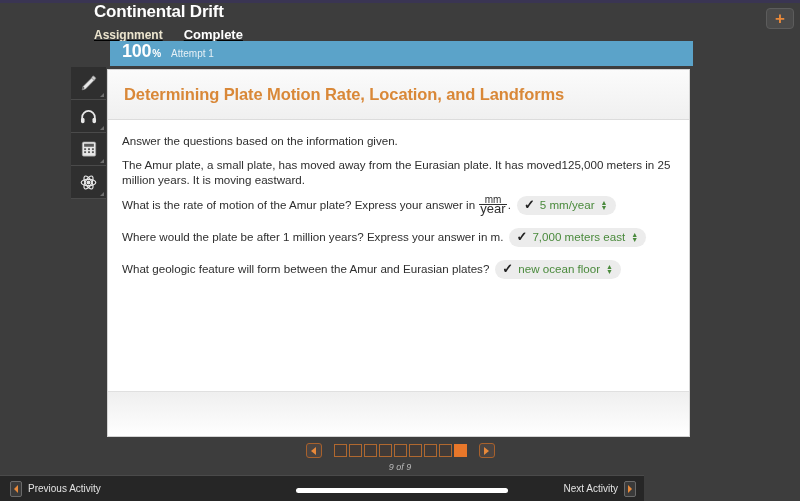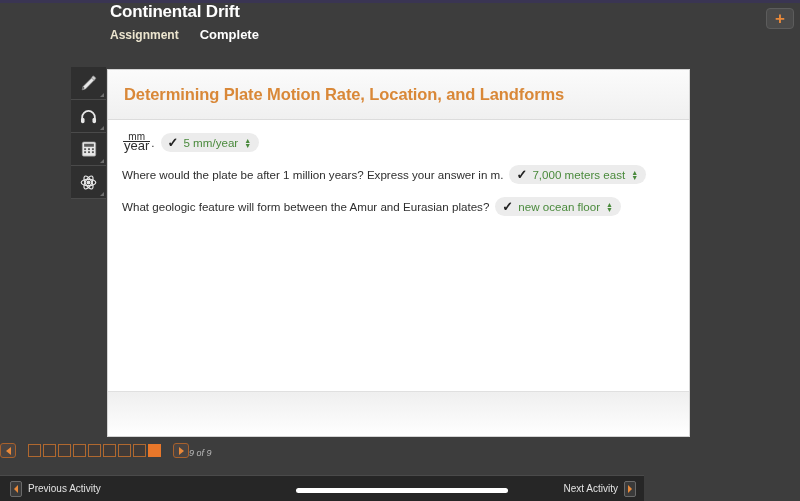--- a/index.html
+++ b/index.html
@@ -33,31 +33,31 @@
   }
   .plus-glyph {
     color: #e8893a;
     font-size: 17px;
     font-weight: bold;
     line-height: 1;
     margin-top: -1px;
   }
 
   
-  .hdr { position: absolute; left: 110px; top: 0px; }
+  .hdr { position: absolute; left: 94px; top: 0px; }
   .hdr-title {
     color: #ffffff;
     font-size: 17px;
     font-weight: bold;
     letter-spacing: -0.2px;
     margin-top: 2px;
   }
   .hdr-sub {
     margin-top: 5px;
-    display: flex; align-items: baseline; gap: 21px;
+    display: flex; align-items: baseline; gap: 21px; text-decoration: underline;
   }
   .hdr-assignment {
     color: #ece5cf;
     font-size: 12px;
     font-weight: bold;
   }
   .hdr-complete {
     color: #ffffff;
     font-size: 13px;
     font-weight: bold;
@@ -223,21 +223,21 @@
     color: #4a8a3c;
   }
   .pill-caret span { font-size: 7px; line-height: 5px; }
 
   
   .pager {
     position: absolute;
     left: 0; top: 443px;
     width: 800px;
     display: flex;
-    flex-direction: row;
+    flex-direction: column;
     align-items: center;
   }
   .pager-row {
     display: flex;
     align-items: center;
     gap: 3px;
   }
   .pg-arrow {
     width: 16px; height: 15px;
     background: #4b4441;
@@ -330,20 +330,25 @@
   </div>
 
   <div class="hdr">
     <div class="hdr-title">Continental Drift</div>
     <div class="hdr-sub">
       <span class="hdr-assignment">Assignment</span>
       <span class="hdr-complete">Complete</span>
     </div>
   </div>
 
+  <div class="score-bar">
+    <span class="score-pct">100</span>
+    <span class="score-sym">%</span>
+    <span class="score-attempt">Attempt 1</span>
+  </div>
 
   <div class="rail">
     <div class="rail-btn">
       <span>
         <svg width="19" height="19" viewBox="0 0 24 24">
           <path d="M4 20l1.2-4.2L16 5l3 3L8.2 18.8 4 20z" fill="#e8e8e8" stroke="#9a9a9a" stroke-width="0.8"></path>
           <path d="M16 5l3 3 1.6-1.6a1.4 1.4 0 0 0 0-2L19 3a1.4 1.4 0 0 0-2 0L16 5z" fill="#cfcfcf" stroke="#9a9a9a" stroke-width="0.8"></path>
           <path d="M4 20l1.2-4.2L7 17.8 4 20z" fill="#5a5a5a"></path>
         </svg>
       </span>
@@ -381,22 +386,25 @@
         </svg>
       </span>
     </div>
   </div>
 
   <div class="card">
     <div class="card-head">
       <h1>Determining Plate Motion Rate, Location, and Landforms</h1>
     </div>
     <div class="card-body">
+      <div class="ptext">Answer the questions based on the information given.</div>
+      <div class="ptext">The Amur plate, a small plate, has moved away from the Eurasian plate. It has moved125,000 meters in 25 million years. It is moving eastward.</div>
 
       <div class="qline">
+        <span class="qtext">What is the rate of motion of the Amur plate? Express your answer in </span>
         <span class="frac">
           <span class="frac-num">mm</span>
           <span class="frac-bar"></span>
           <span class="frac-den">year</span>
         </span>
         <span class="qtext">.</span>
         <span class="pill">
           <span class="pill-check">✓</span>
           <span class="pill-val">5 mm/year</span>
           <span class="pill-caret">

